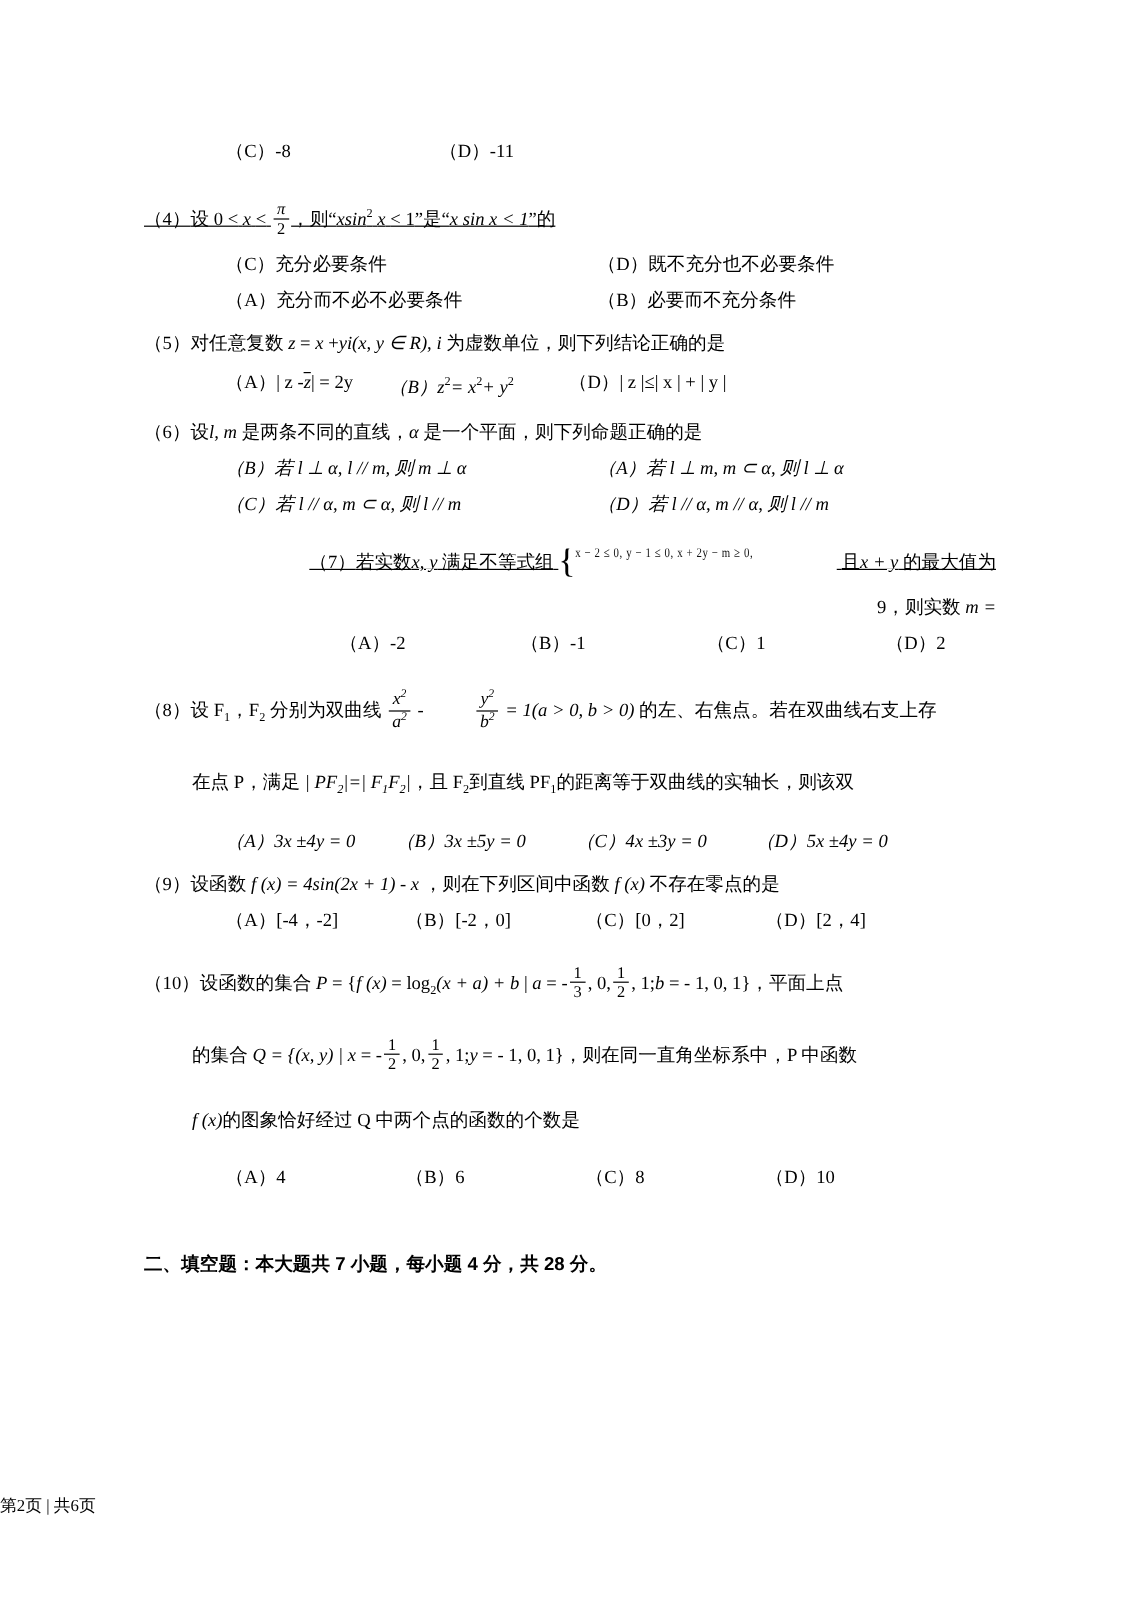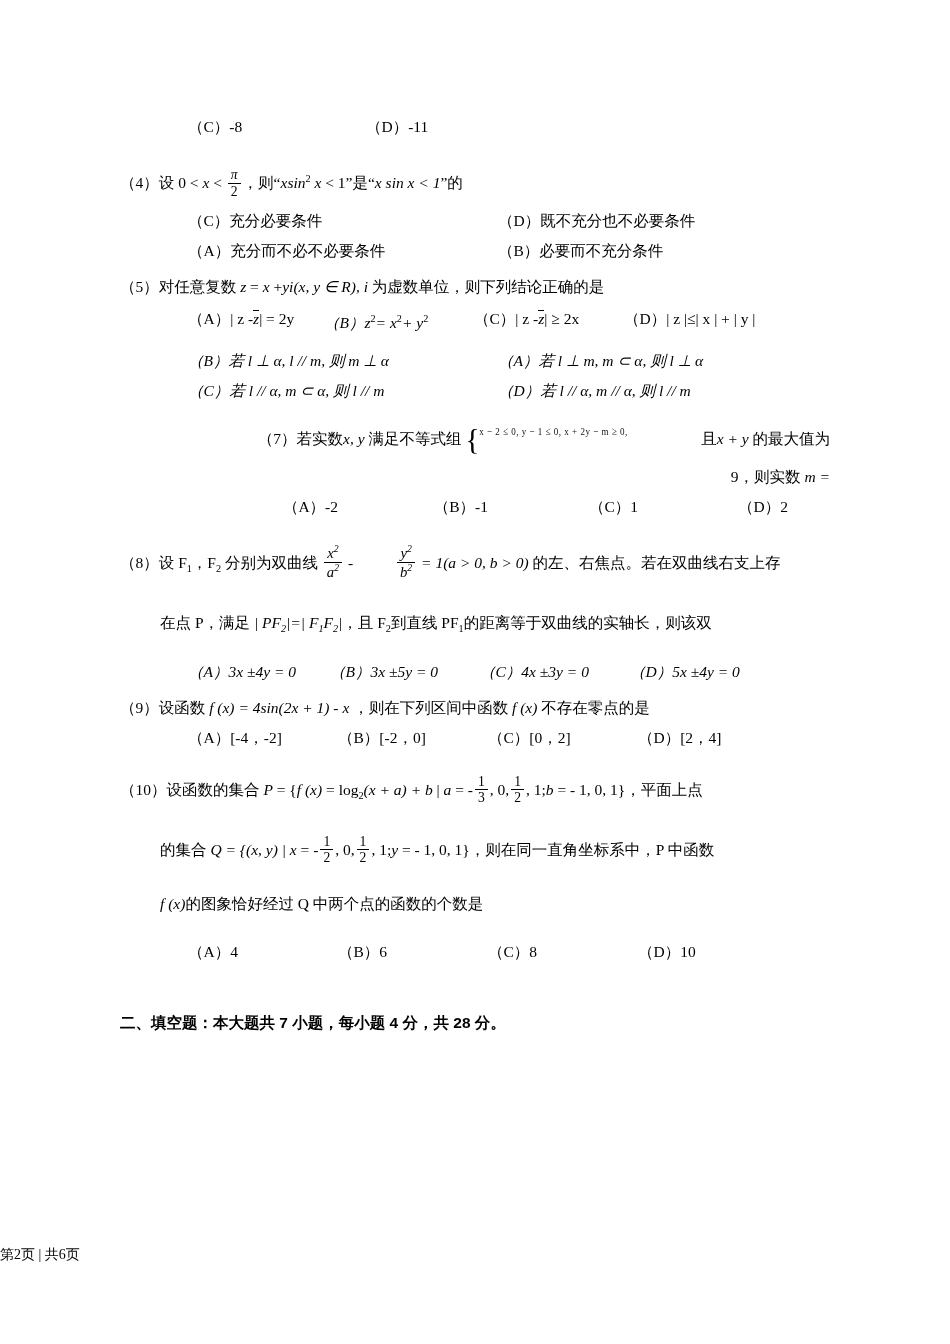--- a/index.html
+++ b/index.html
@@ -85,21 +85,21 @@
     margin-top: 46px;
   }
   .footer {
     position: absolute;
     left: 0;
     top: 1246px;
     width: 950px;
     text-align: left;
     font-size: 14px;
   }
-  .tall { line-height: 46px; }
+  .tall { line-height: 46px; text-decoration: underline; }
   .taller { line-height: 54px; }
 </style>
 </head>
 <body>
 
 <div class="page">
 
   <div class="opts free" style="padding-left:68px;">
     <span style="width:152px;">（C）-8</span>
     <span>（D）-11</span>
@@ -129,26 +129,30 @@
       <span>（5）</span><span>对任意复数</span>
       <span class="mi">z</span>
       <span>=</span>
       <span class="mi">x</span>
       <span>+</span><span class="mi">yi</span><span class="mi">(x, y ∈ R), i</span>
       <span>为虚数单位，则下列结论正确的是</span>
     </div>
     <div class="opts" style="line-height:34px;">
       <span style="width:136px;"><span>（A）| z -</span><span class="ovl mi">z</span><span>| = 2y</span></span>
       <span style="width:150px;"><span class="mi">（B）z</span><sup class="s">2</sup><span class="mi">= x</span><sup class="s">2</sup><span class="mi">+ y</span><sup class="s">2</sup></span>
-      <span style="width:150px;"><span>（C）| z -</span><span class="ovl mi">z</span><span>| ≥ 2x</span></span>
       <span>（D）| z |≤| x | + | y |</span>
     </div>
   </div>
 
   <div class="q-block">
+    <div class="q-stem">
+      <span>（6）</span><span>设</span><span class="mi">l, m</span>
+      <span>是两条不同的直线，</span><span class="mi">α</span>
+      <span>是一个平面，则下列命题正确的是</span>
+    </div>
     <div class="opts cols2">
       <span class="mi">（B）若 l ⊥ α, l // m, 则 m ⊥ α</span>
       <span class="mi">（A）若 l ⊥ m, m ⊂ α, 则 l ⊥ α</span>
     </div>
     <div class="opts cols2">
       <span class="mi">（C）若 l // α, m ⊂ α, 则 l // m</span>
       <span class="mi">（D）若 l // α, m // α, 则 l // m</span>
     </div>
   </div>
 

